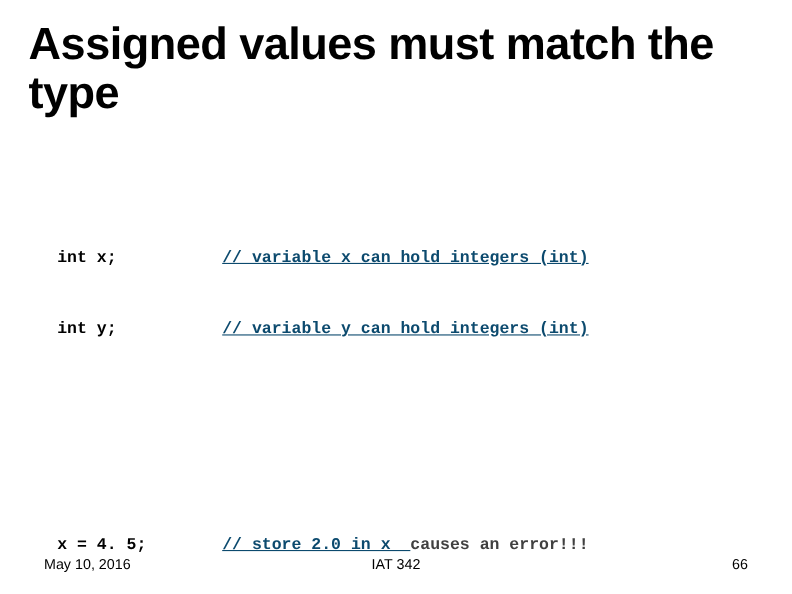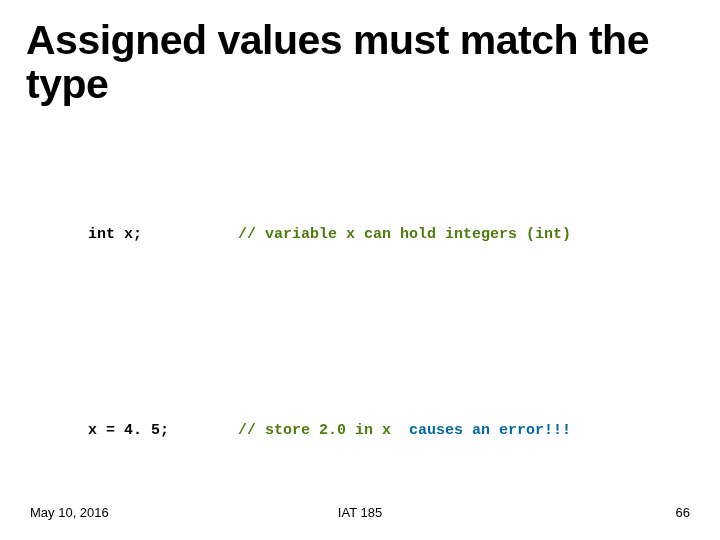--- a/index.html
+++ b/index.html
@@ -34,29 +34,29 @@
     line-height: 1.45;
     color: #000;
     white-space: pre;
   }
   .code-block {
     margin-bottom: 22px;
   }
   .code-line {
     display: block;
   }
-  .decl { display: inline-block; width: 150px; margin-left: 36px; }
-  .comment { color: #4d7c0f; }
-  .error { color: #0369a1; }
+  .decl { display: inline-block; width: 150px; }
+  .comment { color: #0c4a6e; text-decoration: underline; }
+  .error { color: #404040; }
   .footer {
     position: absolute;
     bottom: 20px;
     left: 0;
     width: 100%;
-    padding: 0 30px;
+    padding: 0 40px;
     font-size: 13px;
     color: #000;
     font-family: Arial, sans-serif;
     display: flex;
     justify-content: space-between;
     align-items: center;
   }
   .footer-center {
     position: absolute;
     left: 50%;
@@ -65,27 +65,28 @@
 </style>
 </head>
 <body>
 
 <div class="slide">
   <h1 class="title">Assigned values must match the type</h1>
 
   <div class="code-area">
     <div class="code-block">
       <span class="code-line"><span class="decl">int x;</span><span class="comment">// variable x can hold integers (int)</span></span>
+      <span class="code-line"><span class="decl">int y;</span><span class="comment">// variable y can hold integers (int)</span></span>
     </div>
 
     <div class="code-block">
       <span class="code-line"><span class="decl">x = 4. 5;</span><span class="comment">// store 2.0 in x  </span><span class="error">causes an error!!!</span></span>
       
       
     </div>
   </div>
 
   <div class="footer">
     <span>May 10, 2016</span>
-    <span class="footer-center">IAT 185</span>
+    <span class="footer-center">IAT 342</span>
     <span>66</span>
   </div>
 </div>
 
 </body></html>

